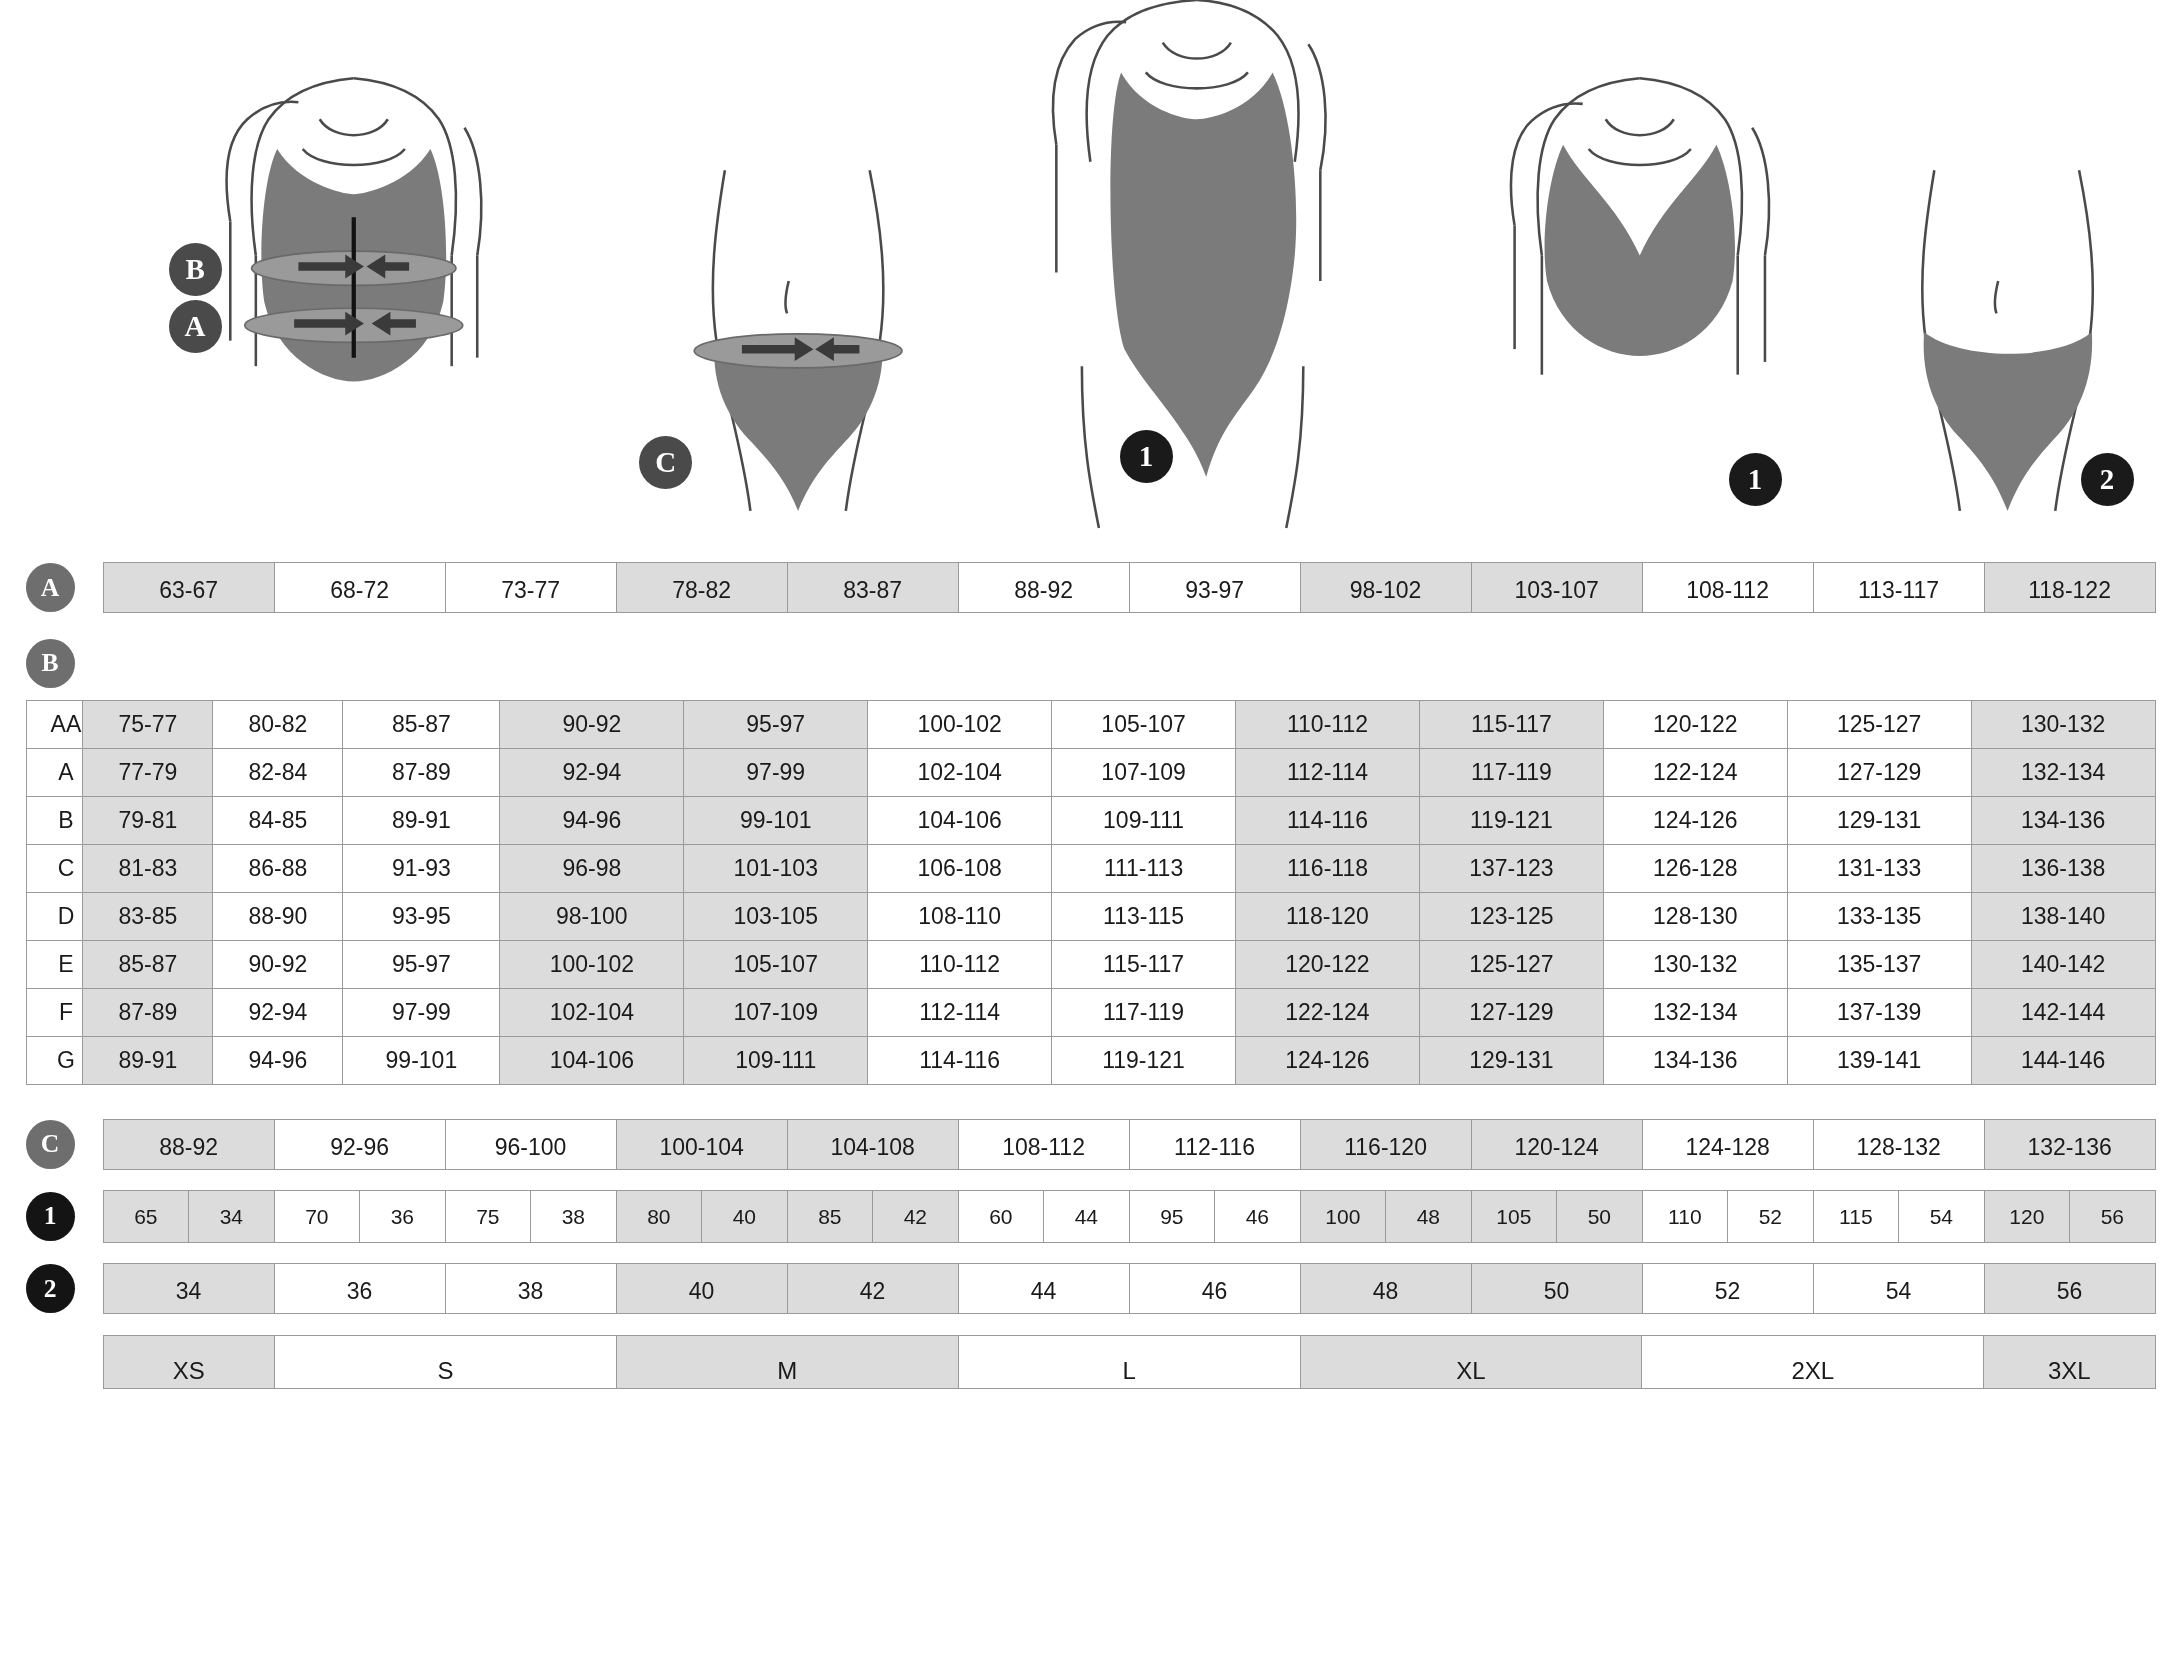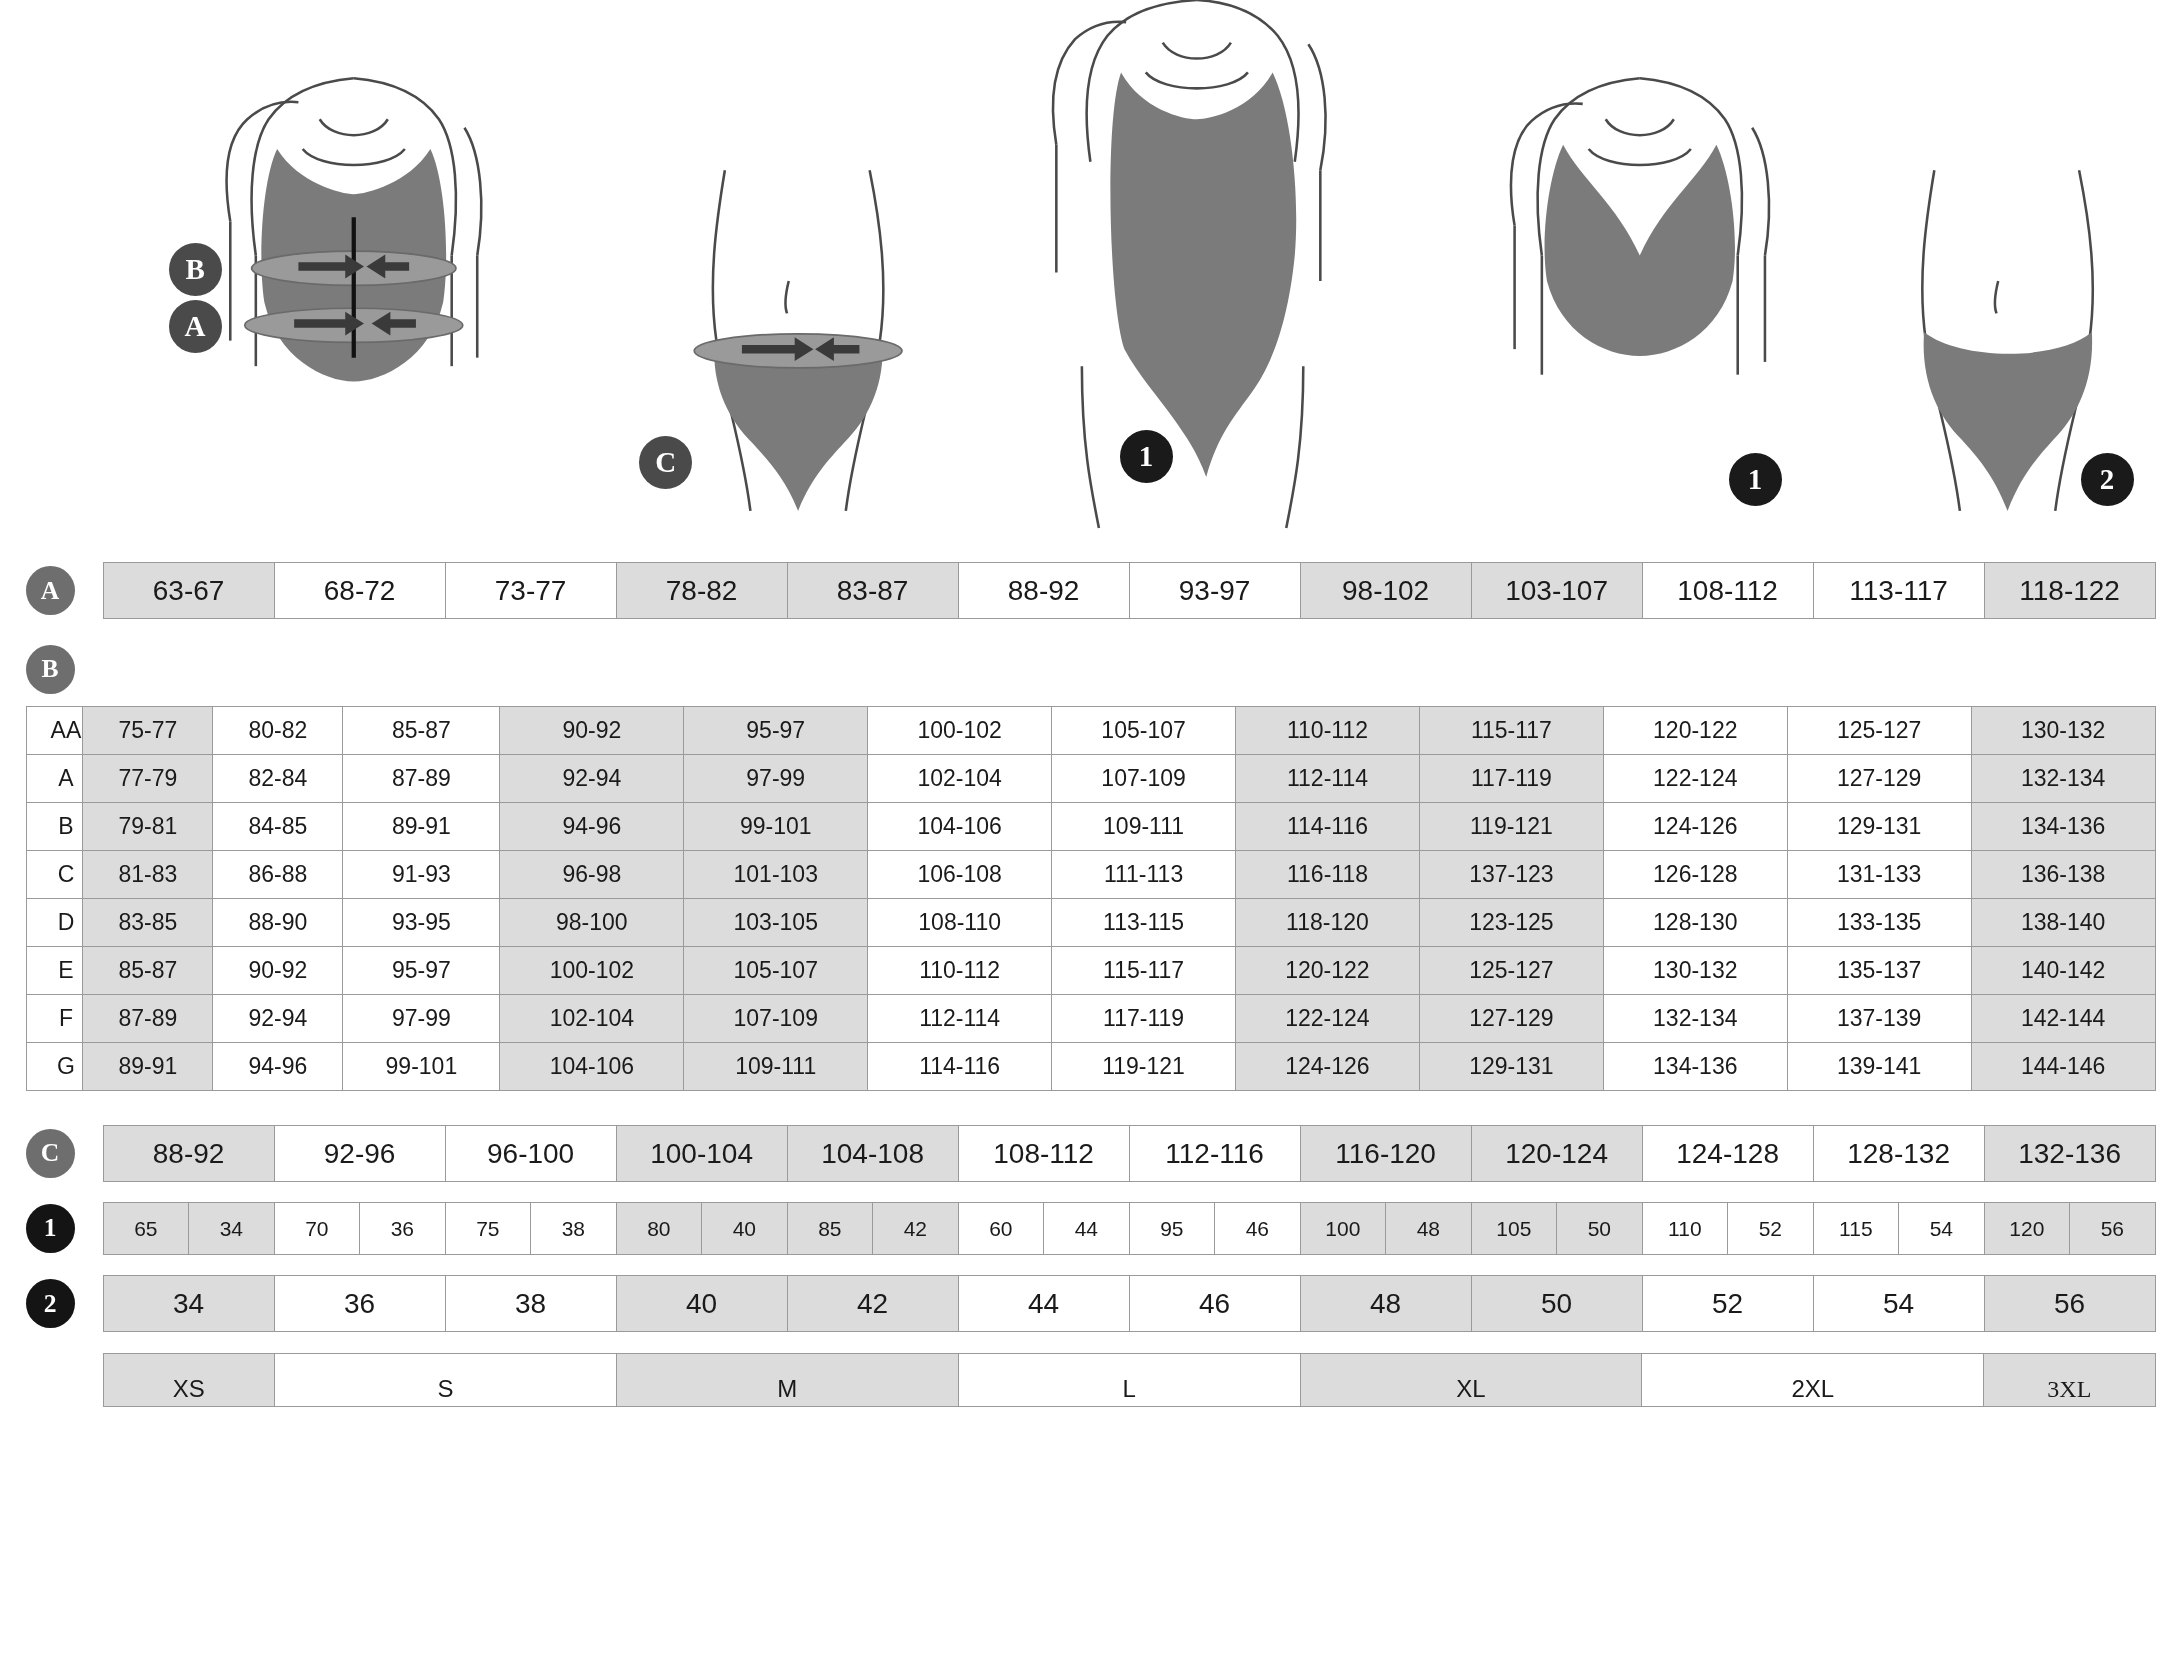--- a/index.html
+++ b/index.html
@@ -83,23 +83,23 @@
   }
   .grid {
     display: flex;
     flex: 1;
     border: 0.9px solid #9a9a9a;
     box-sizing: border-box;
   }
   .cell {
     flex: 1;
     text-align: center;
-    font-size: 28px;
+    font-size: 23px;
     line-height: 55px;
-    height: 55px;
+    height: 49px;
     border-right: 0.9px solid #9a9a9a;
     box-sizing: border-box;
     background: #ffffff;
   }
   .cell:last-child { border-right: none; }
   .cell.shade { background: #dcdcdc; }
 
   
   .btable {
     width: 2130px;
@@ -520,18 +520,18 @@
 
   <div class="row-block size-row">
     <div class="row-label"></div>
     <div class="grid" id="gridSizes">
         <div class="cell shade" style="flex: 1 1 0%;">XS</div>
         <div class="cell" style="flex: 2 1 0%;">S</div>
         <div class="cell shade" style="flex: 2 1 0%;">M</div>
         <div class="cell" style="flex: 2 1 0%;">L</div>
         <div class="cell shade" style="flex: 2 1 0%;">XL</div>
         <div class="cell" style="flex: 2 1 0%;">2XL</div>
-        <div class="cell shade" style="flex: 1 1 0%; font-family: Liberation Serif, serif;">3XL</div>
+        <div class="cell shade" style="flex: 1 1 0%;">3XL</div>
       </div>
   </div>
 
 </div>
 
 
 </body></html>

